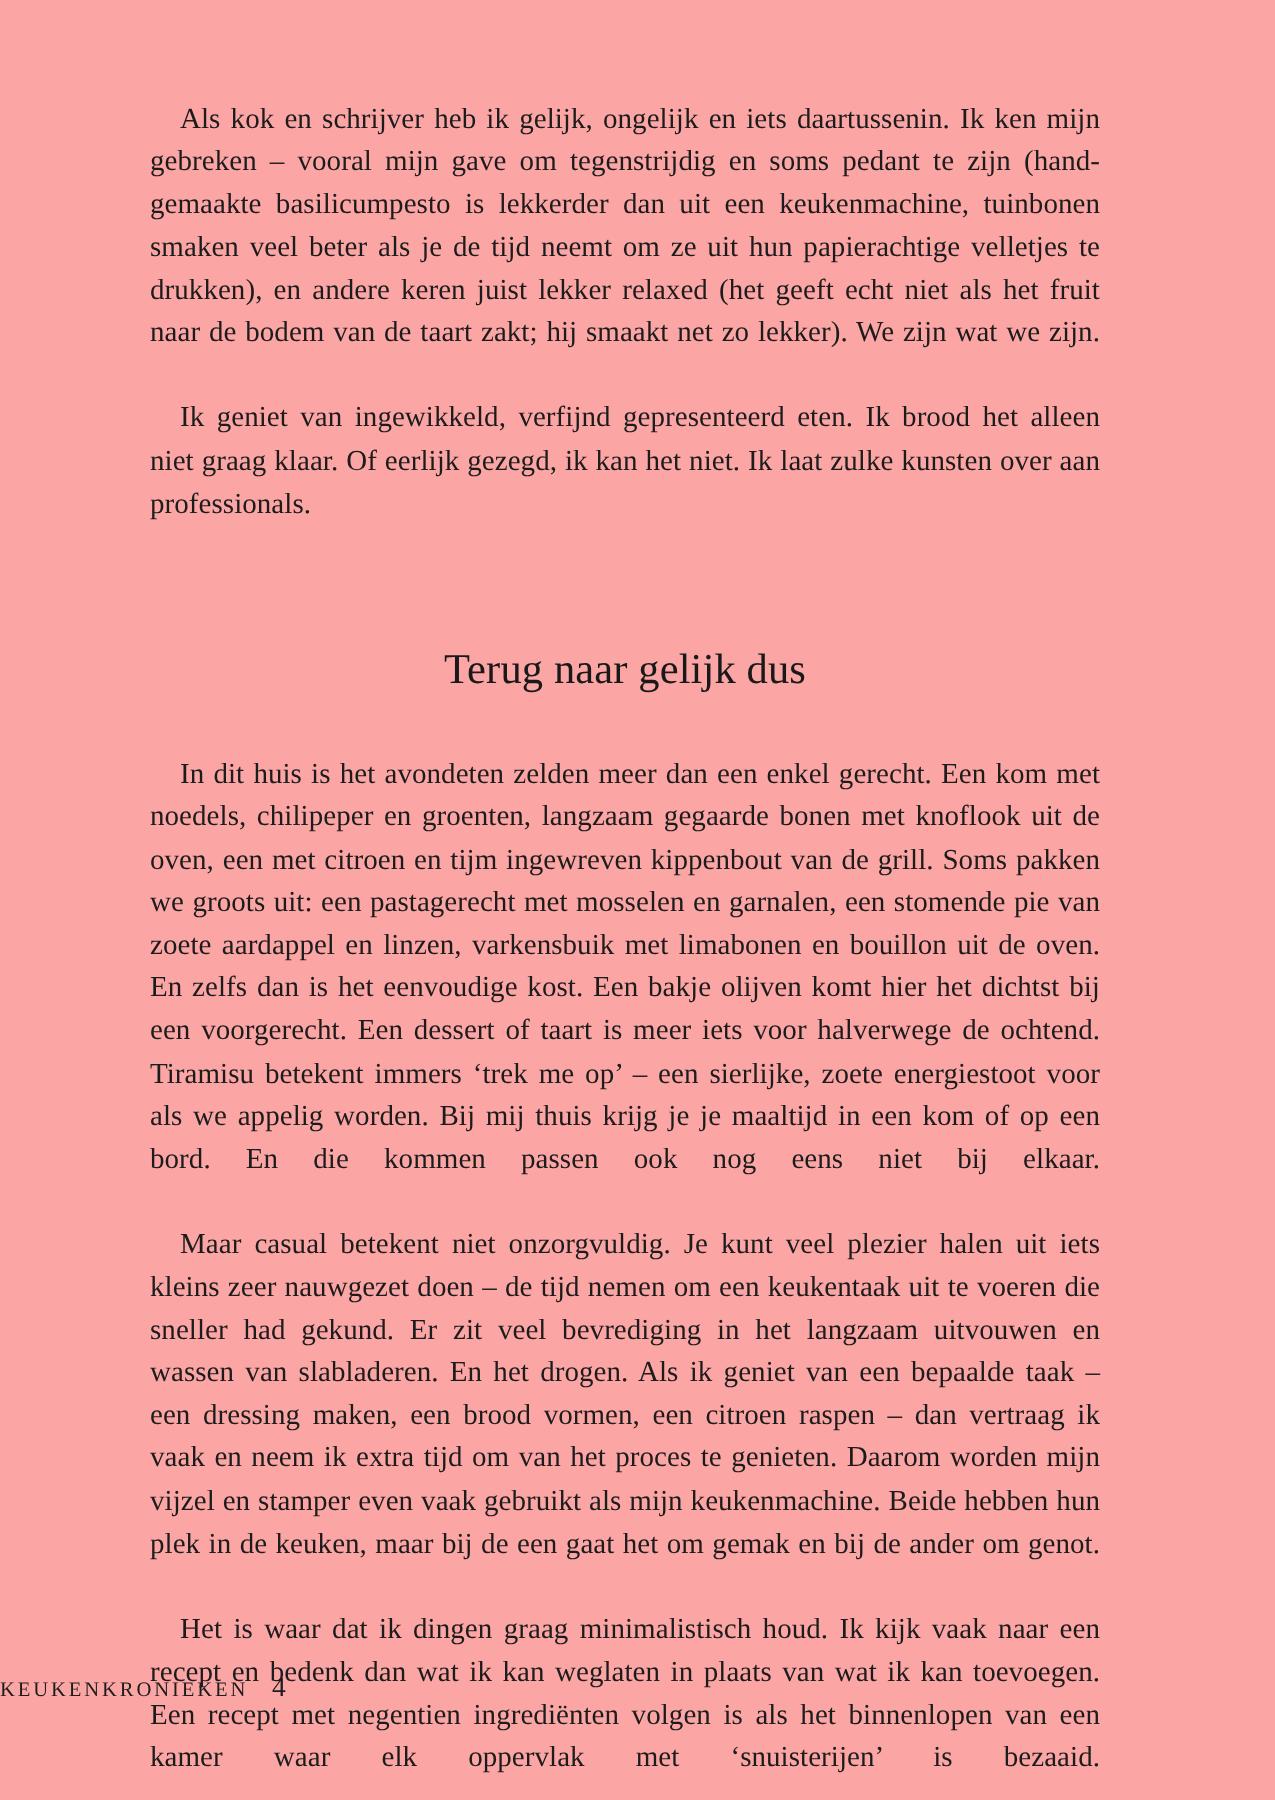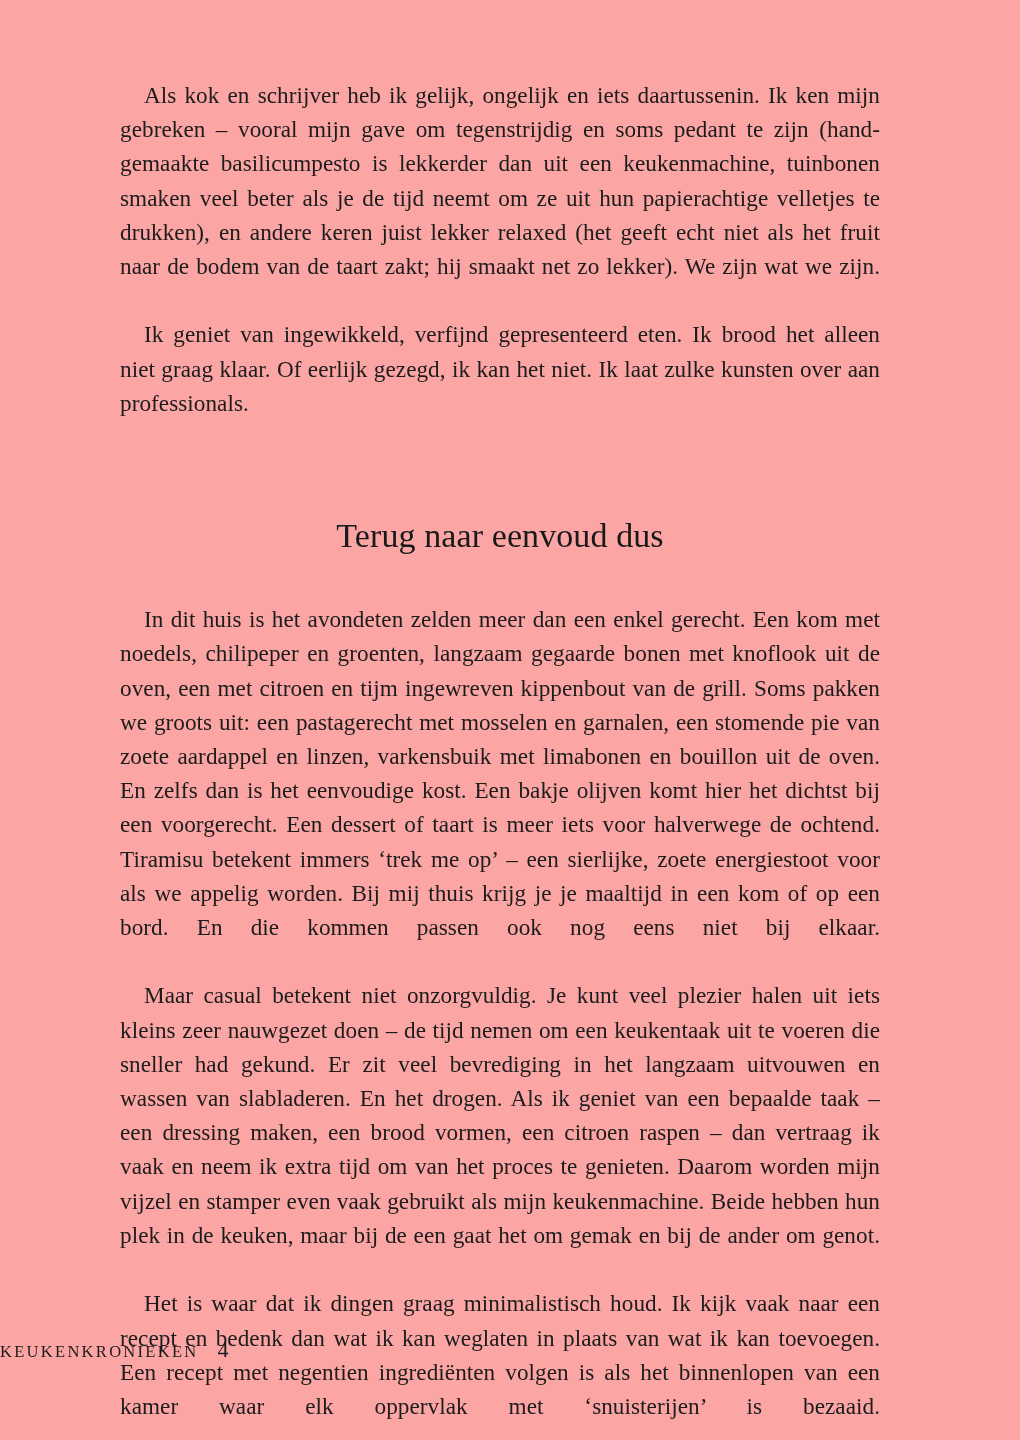--- a/index.html
+++ b/index.html
@@ -93,21 +93,21 @@
 <body>
 
 <div class="page">
 
   <div class="text-block">
 
     <p class="para">Als kok en schrijver heb ik gelijk, ongelijk en iets daartussenin. Ik ken mijn gebreken – vooral mijn gave om tegenstrijdig en soms pedant te zijn (hand­gemaakte basilicumpesto is lekkerder dan uit een keukenmachine, tuinbonen smaken veel beter als je de tijd neemt om ze uit hun papierachtige velletjes te drukken), en andere keren juist lekker relaxed (het geeft echt niet als het fruit naar de bodem van de taart zakt; hij smaakt net zo lekker). We zijn wat we zijn.</p>
 
     <p class="para">Ik geniet van ingewikkeld, verfijnd gepresenteerd eten. Ik brood het alleen niet graag klaar. Of eerlijk gezegd, ik kan het niet. Ik laat zulke kunsten over aan professionals.</p>
 
-    <h2 class="section-heading">Terug naar eenvoud dus</h2>
+    <h2 class="section-heading">Terug naar gelijk dus</h2>
 
     <p class="para">In dit huis is het avondeten zelden meer dan een enkel gerecht. Een kom met noedels, chilipeper en groenten, langzaam gegaarde bonen met knoflook uit de oven, een met citroen en tijm ingewreven kippenbout van de grill. Soms pakken we groots uit: een pastagerecht met mosselen en garnalen, een stomende pie van zoete aardappel en linzen, varkensbuik met limabonen en bouillon uit de oven. En zelfs dan is het eenvoudige kost. Een bakje olijven komt hier het dichtst bij een voorgerecht. Een dessert of taart is meer iets voor halverwege de ochtend. Tiramisu betekent immers ‘trek me op’ – een sierlijke, zoete energiestoot voor als we appelig worden. Bij mij thuis krijg je je maaltijd in een kom of op een bord. En die kommen passen ook nog eens niet bij elkaar.</p>
 
     <p class="para">Maar casual betekent niet onzorgvuldig. Je kunt veel plezier halen uit iets kleins zeer nauwgezet doen – de tijd nemen om een keukentaak uit te voeren die sneller had gekund. Er zit veel bevrediging in het langzaam uitvouwen en wassen van slabladeren. En het drogen. Als ik geniet van een bepaalde taak – een dressing maken, een brood vormen, een citroen raspen – dan vertraag ik vaak en neem ik extra tijd om van het proces te genieten. Daarom worden mijn vijzel en stamper even vaak gebruikt als mijn keukenmachine. Beide hebben hun plek in de keuken, maar bij de een gaat het om gemak en bij de ander om genot.</p>
 
     <p class="para">Het is waar dat ik dingen graag minimalistisch houd. Ik kijk vaak naar een recept en bedenk dan wat ik kan weglaten in plaats van wat ik kan toevoegen. Een recept met negentien ingrediënten volgen is als het binnenlopen van een kamer waar elk oppervlak met ‘snuisterijen’ is bezaaid.</p>
 
   </div>
 
   <div class="footer">

